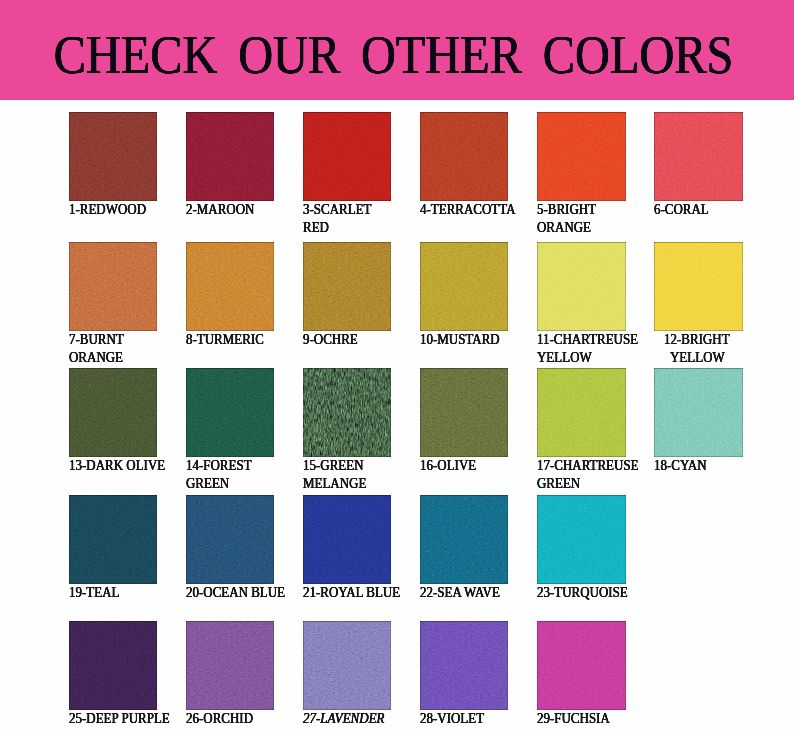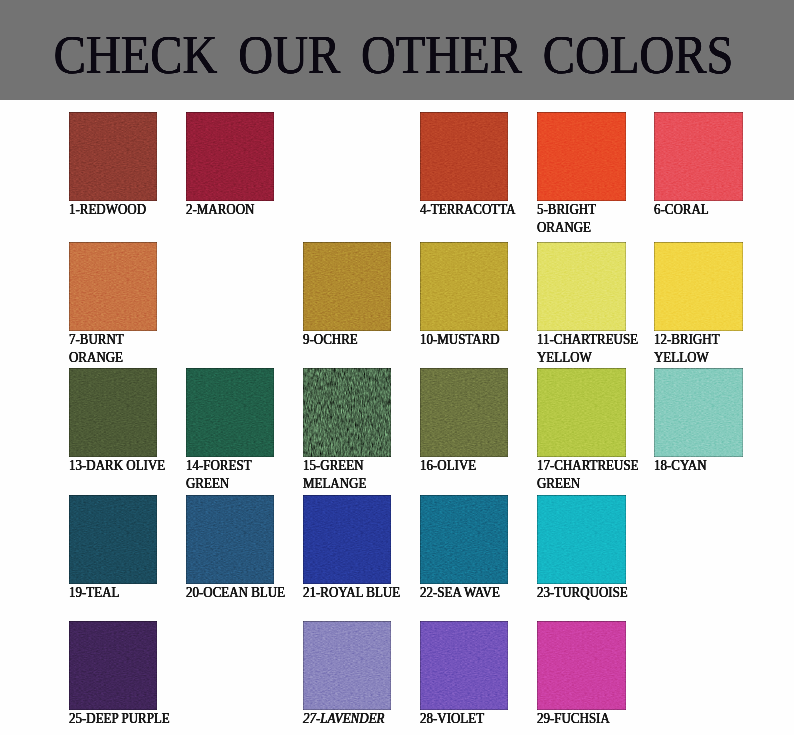--- a/index.html
+++ b/index.html
@@ -42,21 +42,21 @@
       <feComponentTransfer in="g">
         <feFuncR type="linear" slope="1.6" intercept="-0.3"></feFuncR>
         <feFuncG type="linear" slope="1.6" intercept="-0.3"></feFuncG>
         <feFuncB type="linear" slope="1.6" intercept="-0.3"></feFuncB>
       </feComponentTransfer>
     </filter>
   </defs>
 </svg>
 
 <div class="page" style="background: rgb(254, 254, 254);">
-  <div class="header" id="header" style="background: #737373;">
+  <div class="header" id="header" style="background: #ec4899;">
     <div class="header-title" style="color: rgb(11, 8, 18);">
         <span>CHECK OUR OTHER COLORS</span>
       </div>
   </div>
   <div class="grid" id="grid">
       <div class="cell" style="left: 56.6px; top: 112px;">
         <div class="sw" style="background: rgb(143, 60, 50);">
           <svg class="tex">
             <rect width="100%" height="100%" filter="url(#fabricNoise)"></rect>
           </svg>
@@ -68,20 +68,31 @@
       <div class="cell" style="left: 173.7px; top: 112px;">
         <div class="sw" style="background: rgb(150, 30, 56);">
           <svg class="tex">
             <rect width="100%" height="100%" filter="url(#fabricNoise)"></rect>
           </svg>
         </div>
         <div class="lbl">
           <div class="lbl-line"><span>2-MAROON</span></div>
         </div>
       </div>
+      <div class="cell" style="left: 290.8px; top: 112px;">
+        <div class="sw" style="background: rgb(194, 34, 30);">
+          <svg class="tex">
+            <rect width="100%" height="100%" filter="url(#fabricNoise)"></rect>
+          </svg>
+        </div>
+        <div class="lbl">
+          <div class="lbl-line"><span>3-SCARLET</span></div>
+          <div class="lbl-line"><span>RED</span></div>
+        </div>
+      </div>
       <div class="cell" style="left: 407.9px; top: 112px;">
         <div class="sw" style="background: rgb(186, 67, 39);">
           <svg class="tex">
             <rect width="100%" height="100%" filter="url(#fabricNoise)"></rect>
           </svg>
         </div>
         <div class="lbl">
           <div class="lbl-line"><span>4-TERRACOTTA</span></div>
         </div>
       </div>
@@ -110,20 +121,30 @@
         <div class="sw" style="background: rgb(200, 115, 67);">
           <svg class="tex">
             <rect width="100%" height="100%" filter="url(#fabricNoise)"></rect>
           </svg>
         </div>
         <div class="lbl">
           <div class="lbl-line"><span>7-BURNT</span></div>
           <div class="lbl-line"><span>ORANGE</span></div>
         </div>
       </div>
+      <div class="cell" style="left: 173.7px; top: 242.3px;">
+        <div class="sw" style="background: rgb(206, 138, 51);">
+          <svg class="tex">
+            <rect width="100%" height="100%" filter="url(#fabricNoise)"></rect>
+          </svg>
+        </div>
+        <div class="lbl">
+          <div class="lbl-line"><span>8-TURMERIC</span></div>
+        </div>
+      </div>
       <div class="cell" style="left: 290.8px; top: 242.3px;">
         <div class="sw" style="background: rgb(176, 138, 47);">
           <svg class="tex">
             <rect width="100%" height="100%" filter="url(#fabricNoise)"></rect>
           </svg>
         </div>
         <div class="lbl">
           <div class="lbl-line"><span>9-OCHRE</span></div>
         </div>
       </div>
@@ -141,21 +162,21 @@
         <div class="sw" style="background: rgb(226, 225, 103);">
           <svg class="tex">
             <rect width="100%" height="100%" filter="url(#fabricNoise)"></rect>
           </svg>
         </div>
         <div class="lbl">
           <div class="lbl-line"><span>11-CHARTREUSE</span></div>
           <div class="lbl-line"><span>YELLOW</span></div>
         </div>
       </div>
-      <div class="cell" style="left: 642.1px; top: 242.3px;">
+      <div class="cell" style="left: 642.1px; top: 242.3px; text-align: center;">
         <div class="sw" style="background: rgb(242, 214, 68);">
           <svg class="tex">
             <rect width="100%" height="100%" filter="url(#fabricNoise)"></rect>
           </svg>
         </div>
         <div class="lbl">
           <div class="lbl-line"><span>12-BRIGHT</span></div>
           <div class="lbl-line"><span>YELLOW</span></div>
         </div>
       </div>
@@ -273,20 +294,30 @@
         </div>
       </div>
       <div class="cell" style="left: 56.6px; top: 621.3px;">
         <div class="sw" style="background: rgb(65, 37, 90);">
           <svg class="tex">
             <rect width="100%" height="100%" filter="url(#fabricNoise)"></rect>
           </svg>
         </div>
         <div class="lbl">
           <div class="lbl-line"><span>25-DEEP PURPLE</span></div>
+        </div>
+      </div>
+      <div class="cell" style="left: 173.7px; top: 621.3px;">
+        <div class="sw" style="background: rgb(135, 88, 158);">
+          <svg class="tex">
+            <rect width="100%" height="100%" filter="url(#fabricNoise)"></rect>
+          </svg>
+        </div>
+        <div class="lbl">
+          <div class="lbl-line"><span>26-ORCHID</span></div>
         </div>
       </div>
       <div class="cell" style="left: 290.8px; top: 621.3px; font-style: italic;">
         <div class="sw" style="background: rgb(138, 133, 190);">
           <svg class="tex">
             <rect width="100%" height="100%" filter="url(#fabricNoise)"></rect>
           </svg>
         </div>
         <div class="lbl">
           <div class="lbl-line"><span>27-LAVENDER</span></div>

